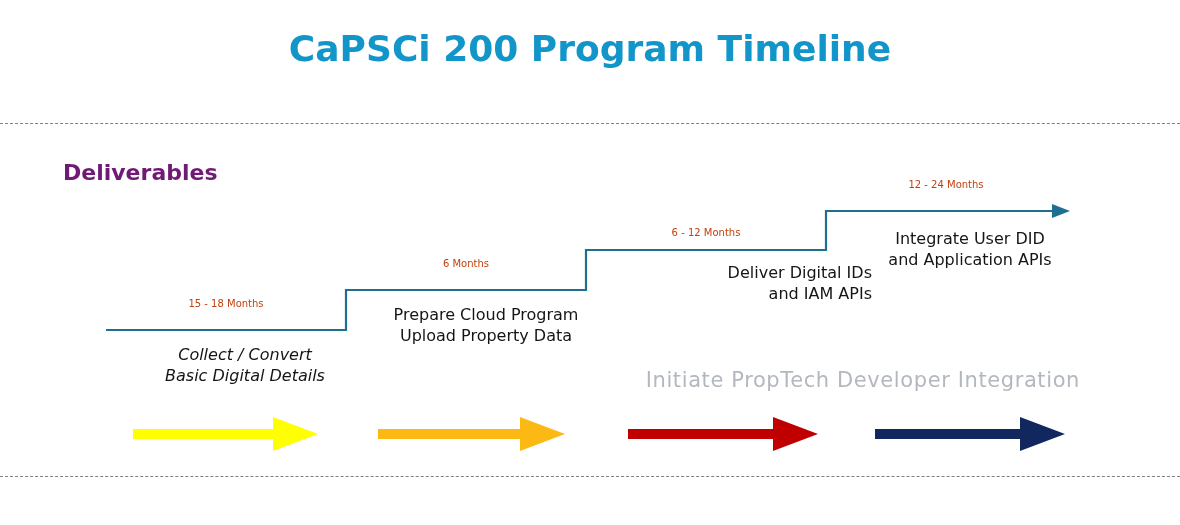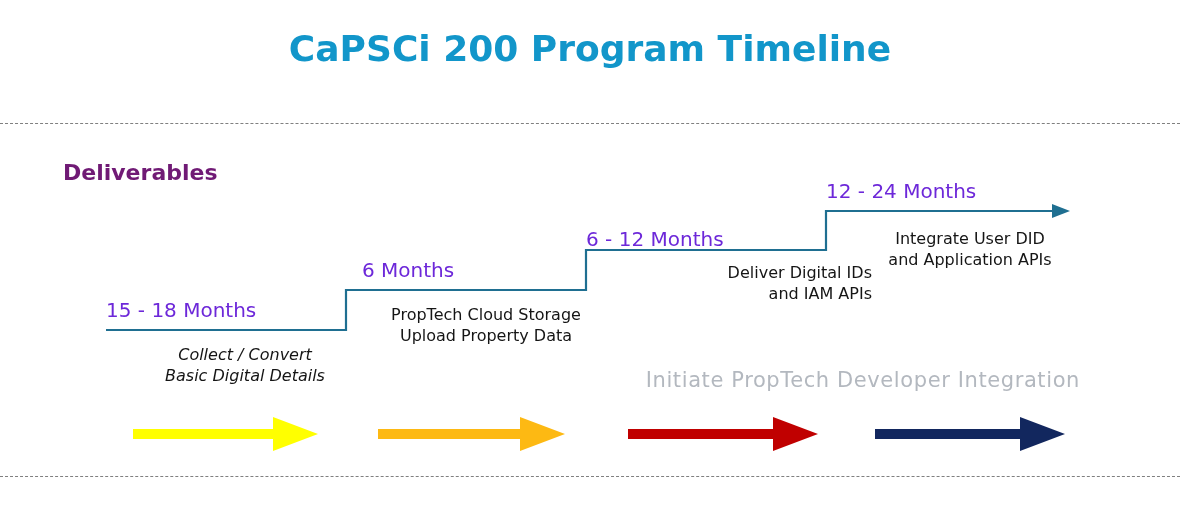--- a/index.html
+++ b/index.html
@@ -63,37 +63,38 @@
     left: 0;
     top: 0;
     width: 1180px;
     height: 525px;
     pointer-events: none;
   }
 
   
   .stage-duration {
     position: absolute;
-    font-size: 20px;
-    color: #6d28d9;
+    text-align: center;
+    font-size: 10px;
+    color: #c2410c;
     white-space: nowrap;
   }
   .stage-title {
     position: absolute;
     text-align: center;
     font-size: 16px;
     color: #151515;
     line-height: 1.32;
   }
 
   
   #duration-1 { left: 106px;  top: 298px; width: 240px; }
   #label-1    { left: 100px;  top: 344px; width: 290px; font-style: italic; }
   
-  #duration-2 { left: 362px;  top: 258px; width: 240px; }
+  #duration-2 { left: 346px;  top: 258px; width: 240px; }
   #label-2    { left: 340px;  top: 304px; width: 292px; }
   
   #duration-3 { left: 586px;  top: 216px; width: 240px; margin-top: 11px; }
   #label-3    { left: 580px;  top: 262px; width: 292px; text-align: right; }
   
   #duration-4 { left: 826px;  top: 179px; width: 240px; }
   #label-4    { left: 820px;  top: 228px; width: 300px; }
 
   
   #span-note {
@@ -138,21 +139,21 @@
   </svg>
 
   <div id="duration-1" class="stage-duration">15 - 18 Months</div>
   <div id="label-1" class="stage-title">
     <div>Collect / Convert</div>
     <div>Basic Digital Details</div>
   </div>
 
   <div id="duration-2" class="stage-duration">6 Months</div>
   <div id="label-2" class="stage-title">
-    <div>PropTech Cloud Storage</div>
+    <div>Prepare Cloud Program</div>
     <div>Upload Property Data</div>
   </div>
 
   <div id="duration-3" class="stage-duration">6 - 12 Months</div>
   <div id="label-3" class="stage-title">
     <div>Deliver Digital IDs</div>
     <div>and IAM APIs</div>
   </div>
 
   <div id="duration-4" class="stage-duration">12 - 24 Months</div>

